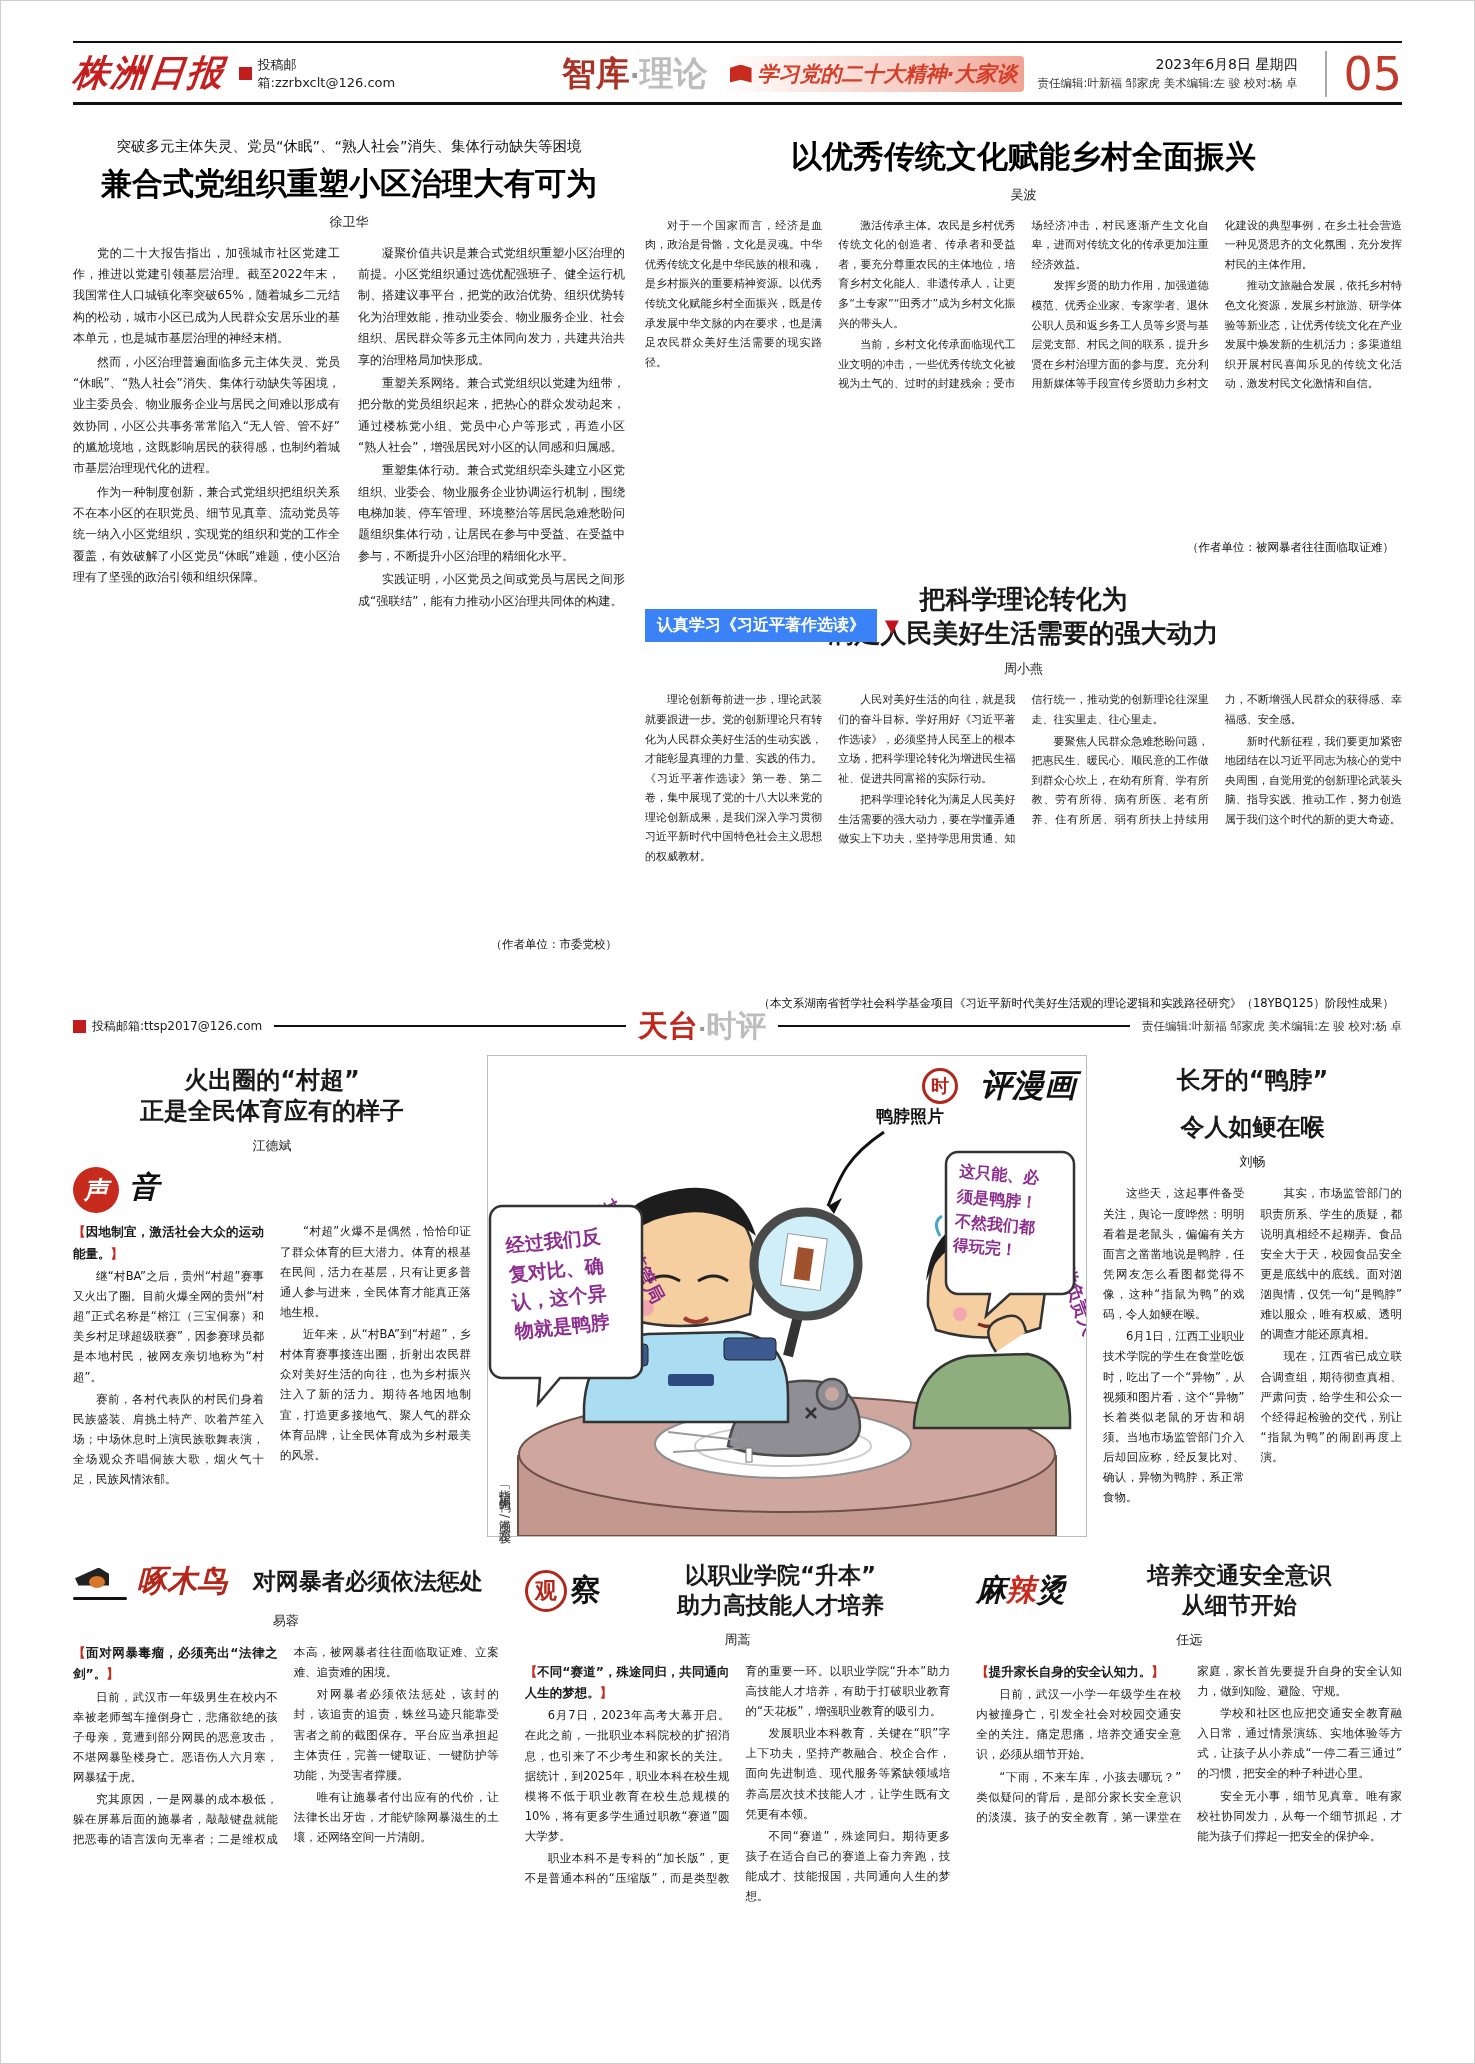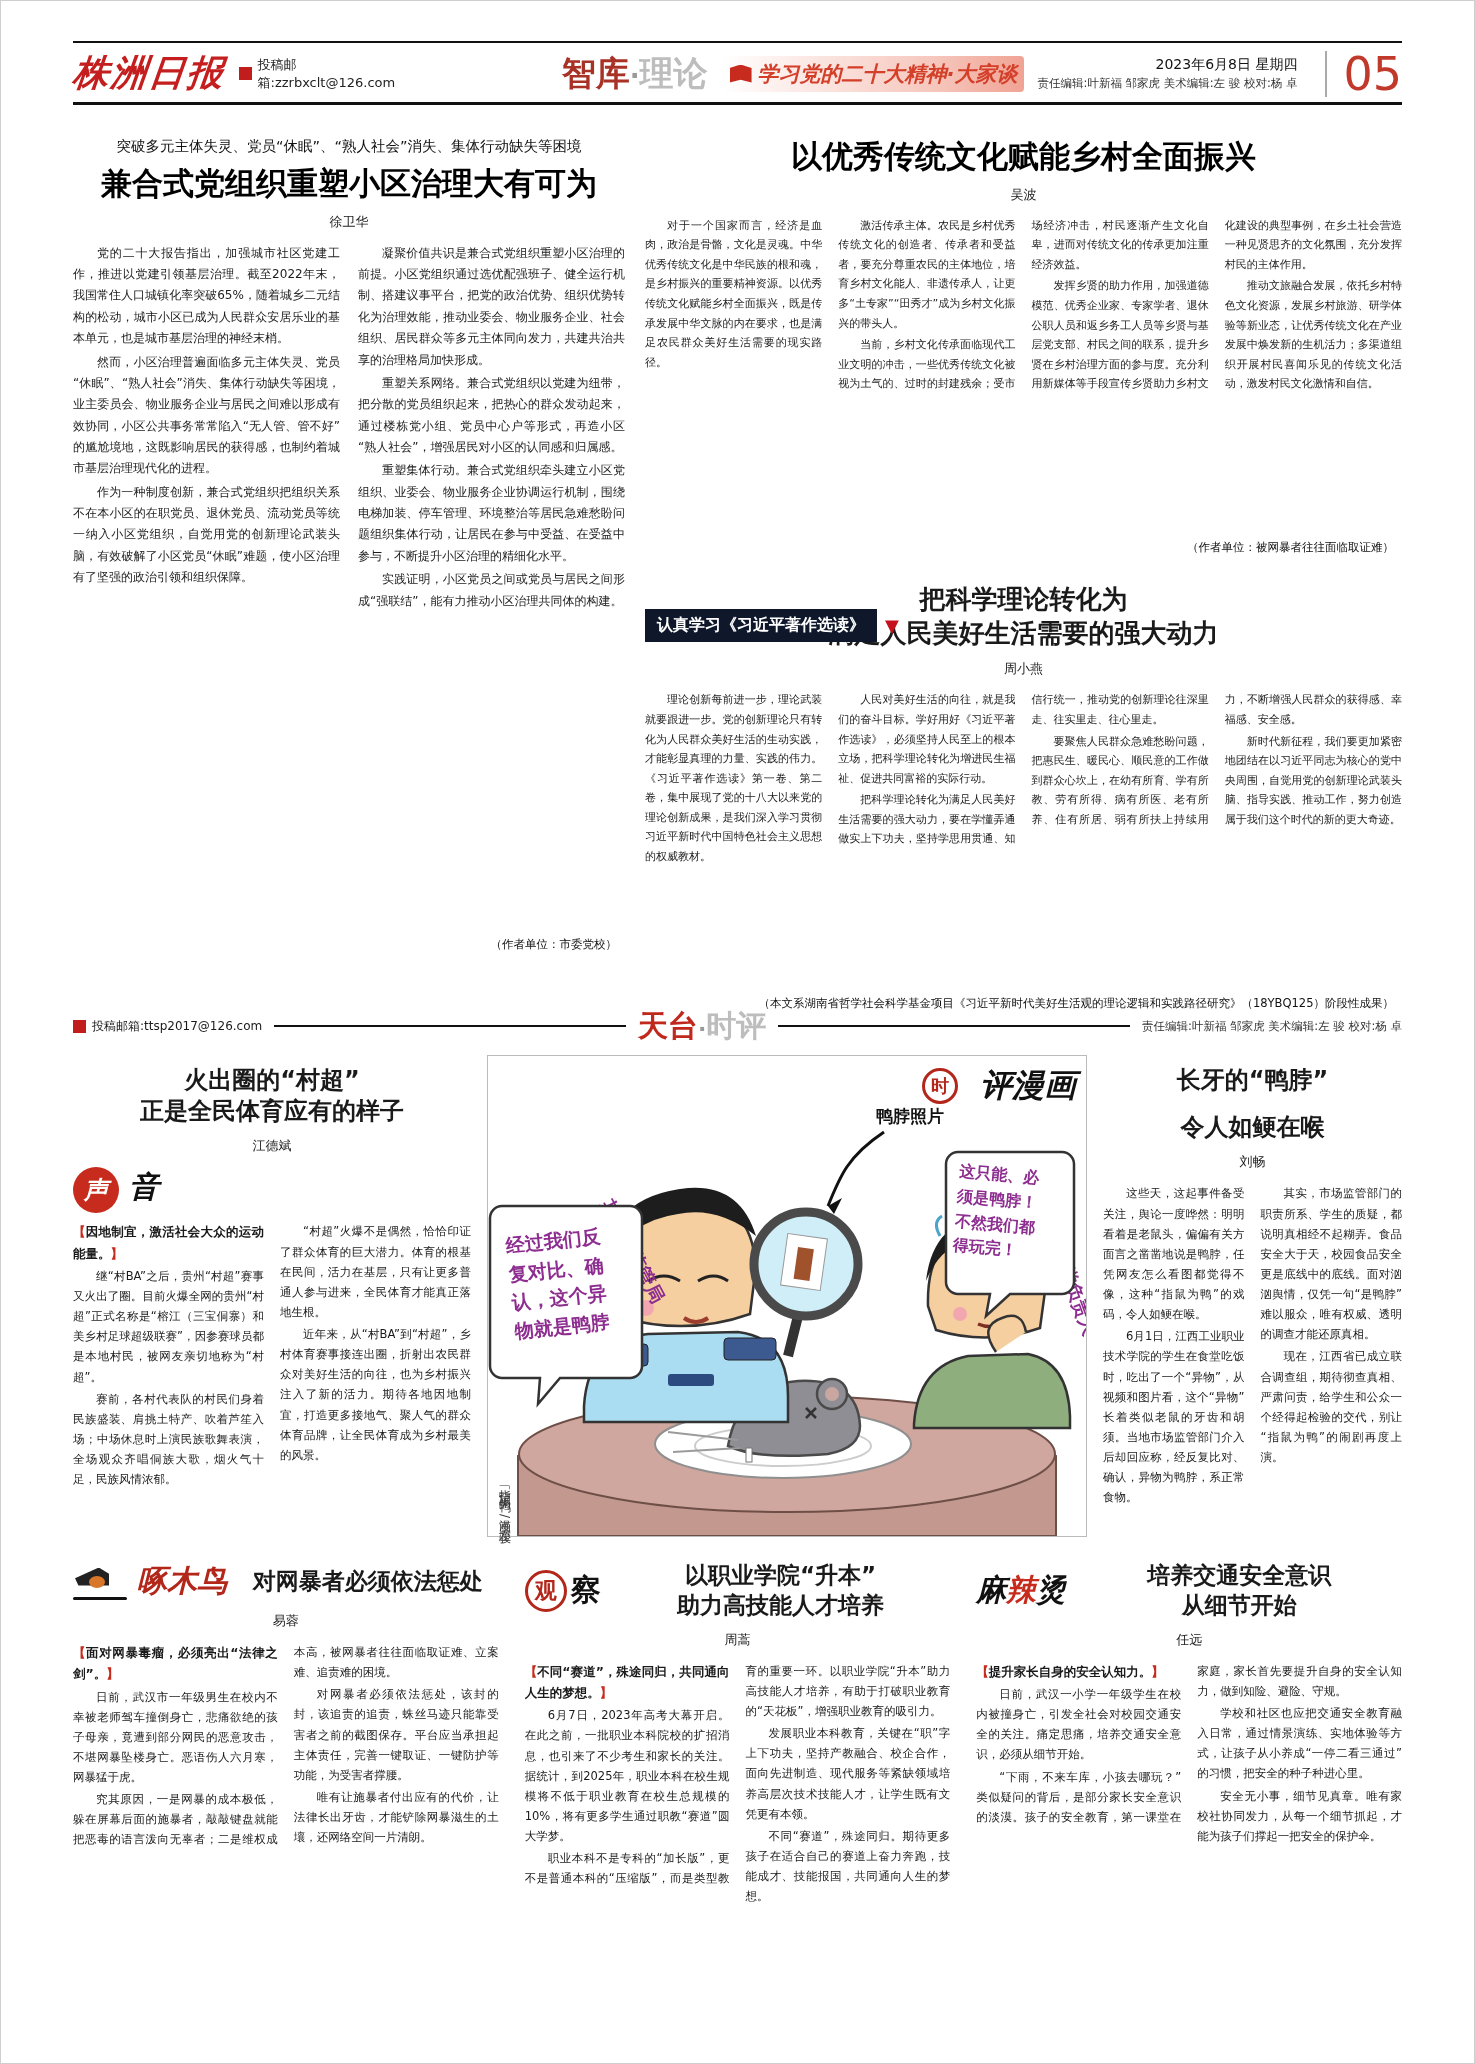--- a/index.html
+++ b/index.html
@@ -38,21 +38,21 @@
   .h-big { text-align:center; font-size:31px; font-weight:900; color:#000; margin-top:8px; line-height:1.25; }
   .byline { text-align:center; font-size:13px; color:#222; margin:10px 0 12px; }
   .bodycols { text-align:justify; font-size:12px; line-height:1.78; color:#1c1c1c; }
   .bodycols p { text-indent:2em; margin-bottom:2px; }
   .cols2 { columns:2; column-gap:18px; }
   .cols4 { columns:4; column-gap:16px; }
   .credit { text-align:right; font-size:11.5px; color:#111; margin-top:6px; padding-right:8px; }
   .art-right { flex:1; display:flex; flex-direction:column; }
   .theory2-head { position:relative; margin-top:14px; }
   .badge { position:absolute; left:0; top:26px; display:flex; align-items:center; gap:8px; }
-  .badge-box { background:#0f172a; color:#fff; font-size:16px; font-weight:700;
+  .badge-box { background:#3b82f6; color:#fff; font-size:16px; font-weight:700;
     padding:6px 12px; white-space:nowrap; }
   .badge-tri { color:#c4111d; font-size:18px; }
   .h-mid { text-align:center; font-size:26px; font-weight:900; line-height:1.3; }
   
   .band { display:flex; align-items:center; gap:12px; height:46px; margin-top:6px; }
   .band .rule { flex:1; border-top:2px solid #111; }
   .band-title { font-size:30px; font-weight:900; white-space:nowrap; }
   .band-title .main { color:#c0281e; }
   .band-title .dot { color:#999; font-size:22px; }
   .band-title .sub { color:#bdbdbd; }
@@ -122,21 +122,21 @@
 
   <div class="theory">
 
     <div class="art-left">
       <div class="kicker">突破多元主体失灵、党员“休眠”、“熟人社会”消失、集体行动缺失等困境</div>
       <h1 class="h-big">兼合式党组织重塑小区治理大有可为</h1>
       <div class="byline">徐卫华</div>
       <div class="bodycols cols2" style="height:688px; overflow:hidden;">
           <p>党的二十大报告指出，加强城市社区党建工作，推进以党建引领基层治理。截至2022年末，我国常住人口城镇化率突破65%，随着城乡二元结构的松动，城市小区已成为人民群众安居乐业的基本单元，也是城市基层治理的神经末梢。</p>
           <p>然而，小区治理普遍面临多元主体失灵、党员“休眠”、“熟人社会”消失、集体行动缺失等困境，业主委员会、物业服务企业与居民之间难以形成有效协同，小区公共事务常常陷入“无人管、管不好”的尴尬境地，这既影响居民的获得感，也制约着城市基层治理现代化的进程。</p>
-          <p>作为一种制度创新，兼合式党组织把组织关系不在本小区的在职党员、退休党员、流动党员等统一纳入小区党组织，自觉用党的创新理论武装头脑，有效破解了小区党员“休眠”难题，使小区治理有了坚强的政治引领和组织保障。</p>
+          <p>作为一种制度创新，兼合式党组织把组织关系不在本小区的在职党员、细节见真章、流动党员等统一纳入小区党组织，实现党的组织和党的工作全覆盖，有效破解了小区党员“休眠”难题，使小区治理有了坚强的政治引领和组织保障。</p>
           <p>凝聚价值共识是兼合式党组织重塑小区治理的前提。小区党组织通过选优配强班子、健全运行机制、搭建议事平台，把党的政治优势、组织优势转化为治理效能，推动业委会、物业服务企业、社会组织、居民群众等多元主体同向发力，共建共治共享的治理格局加快形成。</p>
           <p>重塑关系网络。兼合式党组织以党建为纽带，把分散的党员组织起来，把热心的群众发动起来，通过楼栋党小组、党员中心户等形式，再造小区“熟人社会”，增强居民对小区的认同感和归属感。</p>
           <p>重塑集体行动。兼合式党组织牵头建立小区党组织、业委会、物业服务企业协调运行机制，围绕电梯加装、停车管理、环境整治等居民急难愁盼问题组织集体行动，让居民在参与中受益、在受益中参与，不断提升小区治理的精细化水平。</p>
           <p>实践证明，小区党员之间或党员与居民之间形成“强联结”，能有力推动小区治理共同体的构建。</p>
         </div>
       <div class="credit">（作者单位：市委党校）</div>
     </div>
 
     <div class="art-right">
 

